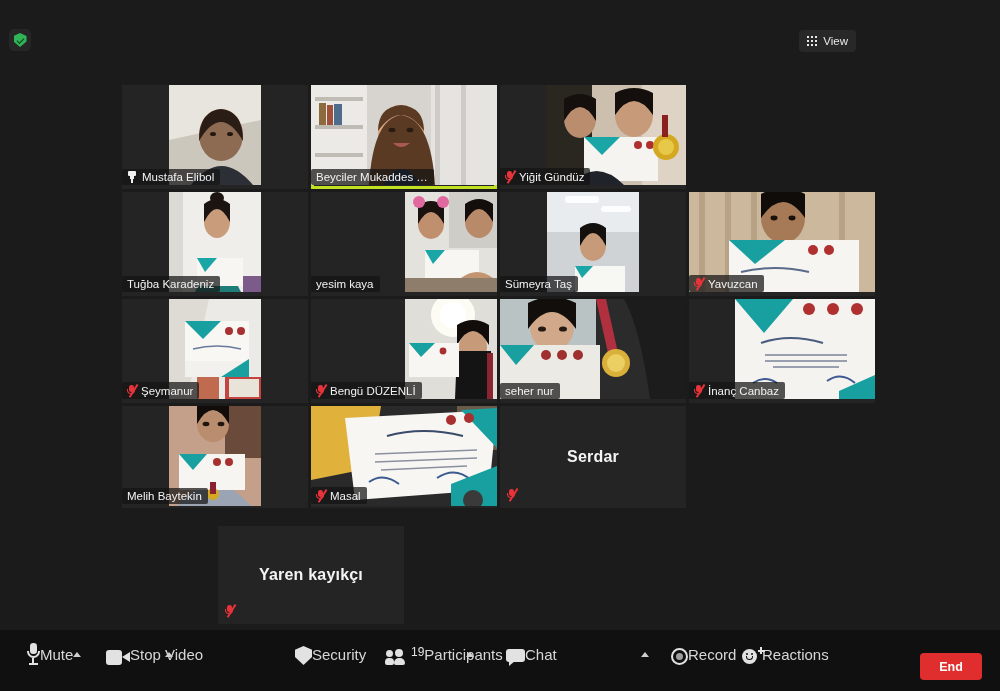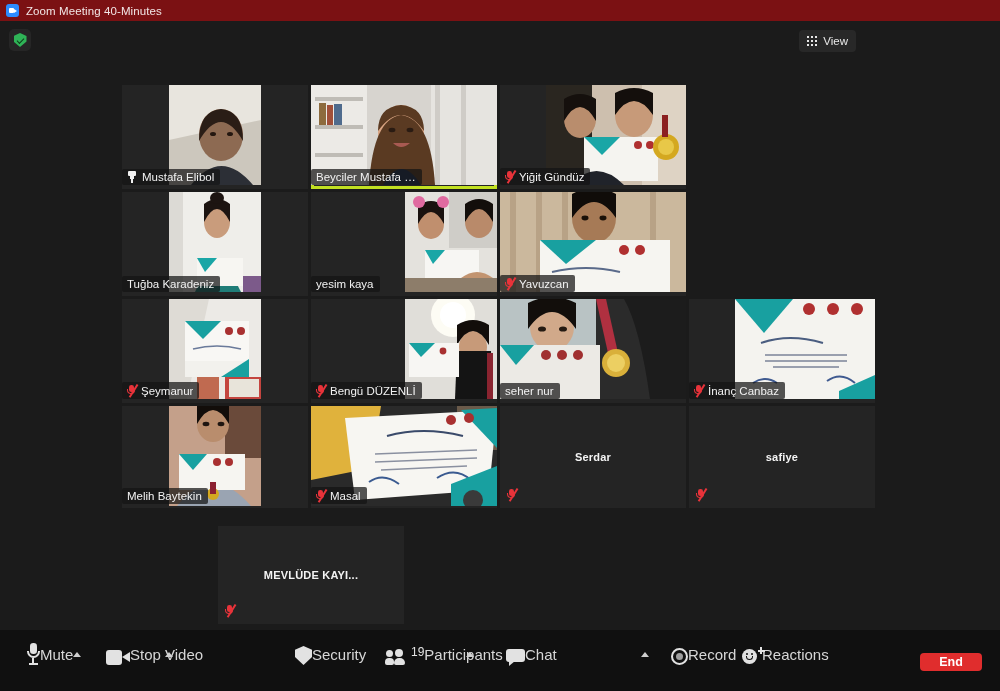--- a/index.html
+++ b/index.html
@@ -231,21 +231,21 @@
     background: #f0f0f0;
   }
 
   
   .tile.videooff { background: #242424; }
   .centername {
     position: absolute;
     inset: 0;
     display: flex; align-items: center; justify-content: center;
     color: #f4f4f4;
-    font-size: 11px;
+    font-size: 16px;
     font-weight: bold;
     letter-spacing: .2px;
     padding: 0 8px;
     text-align: center;
   }
 
   
   .bottomrow {
     position: absolute;
     left: 218px; top: 505px;
@@ -339,21 +339,21 @@
   .ic-react .face { position:absolute; left:0; top:2px; width:15px; height:15px; border-radius:50%; background:#e2e2e2; }
   .ic-react .e1 { position:absolute; left:4px; top:6px; width:2px; height:2px; border-radius:50%; background:#101010; }
   .ic-react .e2 { position:absolute; left:9px; top:6px; width:2px; height:2px; border-radius:50%; background:#101010; }
   .ic-react .mo { position:absolute; left:4px; top:9px; width:7px; height:3.5px; border:1.3px solid #101010; border-top:none; border-radius:0 0 5px 5px; }
   .ic-react .pv { position:absolute; right:0; top:0px; width:2px; height:7px; background:#e2e2e2; }
   .ic-react .ph { position:absolute; right:-2.5px; top:2.5px; width:7px; height:2px; background:#e2e2e2; }
 
   .end-btn {
     position: absolute;
     right: 18px; top: 653px;
-    width: 62px; height: 18px;
+    width: 62px; height: 27px;
     background: #e02d2d;
     border-radius: 4px;
     color: #fff;
     font-size: 12.5px;
     font-weight: bold;
     display: flex; align-items: center; justify-content: center;
     cursor: pointer;
     z-index: 35;
     border: none;
   }
@@ -367,24 +367,20 @@
     pointer-events: none;
   }
   .watermark .l1 { color:#8d8d8d; font-size:18px; line-height:19px; white-space:nowrap; }
   .watermark .l2 { color:#7a7a7a; font-size:12px; line-height:14px; white-space:nowrap; }
 </style>
 </head>
 <body>
 
 <div id="app">
 
-  <div class="titlebar">
-    <span class="tb-icon"></span>
-    <span class="tb-title">Zoom Meeting 40-Minutes</span>
-  </div>
 
   <div class="stage">
 
     <div class="encrypt-badge">
       <span class="shield-green"></span>
     </div>
 
     <div class="view-btn">
       <span class="grid-ico">
         <i></i>
@@ -445,21 +441,21 @@
               <ellipse cx="90" cy="48" rx="23" ry="28" fill="#d9a583"></ellipse>
               <path d="M58 100 Q62 34 90 30 Q120 34 124 100 Z" fill="#5a3a22"></path>
               <path d="M67 46 Q90 14 113 46 Q113 22 90 20 Q67 22 67 46Z" fill="#5a3a22"></path>
               <path d="M72 100 Q90 68 110 100 Z" fill="#1f2f52"></path>
               <ellipse cx="81" cy="45" rx="3.4" ry="2.2" fill="#2a1b12"></ellipse>
               <ellipse cx="99" cy="45" rx="3.4" ry="2.2" fill="#2a1b12"></ellipse>
               <path d="M82 58 Q90 66 99 58 Z" fill="#a85a52"></path>
             </svg>
           </div>
           <div class="namebar">
-            <span class="nm">Beyciler Mustafa …</span>
+            <span class="nm">Beyciler Mukaddes …</span>
           </div>
         </div>
 
         <div class="tile" style="height: 104px;">
           <div class="vidbox w140 right">
             <svg class="scene" viewBox="0 0 140 100" preserveAspectRatio="none">
               <rect width="140" height="100" fill="#cdbfae"></rect>
               <rect x="0" y="0" width="46" height="100" fill="#2a2620"></rect>
               <rect x="96" y="0" width="44" height="100" fill="#ded3c4"></rect>
               <ellipse cx="34" cy="34" rx="16" ry="19" fill="#b98d6d"></ellipse>
@@ -523,20 +519,38 @@
               <path d="M20 58 L40 58 L28 72 Z" fill="#1aa6a6"></path>
               <rect x="0" y="86" width="92" height="14" fill="#8d7d6a"></rect>
               <path d="M56 86 Q72 74 88 86 Z" fill="#c29470"></path>
             </svg>
           </div>
           <div class="namebar">
             <span class="nm">yesim kaya</span>
           </div>
         </div>
 
+        <div class="tile" style="height: 104px;">
+          <div class="vidbox">
+            <svg class="scene" viewBox="0 0 92 100" preserveAspectRatio="none">
+              <rect width="92" height="100" fill="#cfd3d6"></rect>
+              <rect x="0" y="0" width="92" height="40" fill="#e9ecee"></rect>
+              <rect x="18" y="4" width="34" height="7" rx="3" fill="#fbfdff"></rect>
+              <rect x="54" y="14" width="30" height="6" rx="3" fill="#fbfdff"></rect>
+              <ellipse cx="46" cy="54" rx="13" ry="15" fill="#c79a79"></ellipse>
+              <path d="M33 54 Q46 28 59 54 L59 36 Q46 26 33 36Z" fill="#14100d"></path>
+              <path d="M26 100 Q46 72 68 100 Z" fill="#1a8f8f"></path>
+              <rect x="28" y="74" width="50" height="26" fill="#f7f7f4"></rect>
+              <path d="M28 74 L46 74 L35 86 Z" fill="#1aa6a6"></path>
+            </svg>
+          </div>
+          <div class="namebar">
+            <span class="nm">Sümeyra Taş</span>
+          </div>
+        </div>
 
         <div class="tile" style="height: 104px;">
           <div class="vidbox wide">
             <svg class="scene" viewBox="0 0 186 100" preserveAspectRatio="none">
               <rect width="186" height="100" fill="#c8b296"></rect>
               <rect x="0" y="0" width="186" height="100" fill="#cbb89d"></rect>
               <rect x="10" y="0" width="6" height="100" fill="#b8a286"></rect>
               <rect x="36" y="0" width="6" height="100" fill="#b8a286"></rect>
               <rect x="62" y="0" width="6" height="100" fill="#b8a286"></rect>
               <rect x="150" y="0" width="6" height="100" fill="#b8a286"></rect>
@@ -726,34 +740,26 @@
 
         <div class="tile videooff" style="height: 102px;">
           <div class="centername">Serdar</div>
           <span class="mic-muted corner">
               <i class="body"></i>
               <i class="arc"></i>
               <i class="slash"></i>
             </span>
         </div>
 
-        <div class="tile videooff" style="height: 102px;">
-          <div class="centername">safiye</div>
-          <span class="mic-muted corner">
-              <i class="body"></i>
-              <i class="arc"></i>
-              <i class="slash"></i>
-            </span>
-        </div>
       </div>
     </div>
 
     <div class="bottomrow">
       <div class="tile videooff" style="height: 98px;">
-        <div class="centername">MEVLÜDE  KAYI...</div>
+        <div class="centername">Yaren kayıkçı</div>
         <span class="mic-muted corner">
             <i class="body"></i>
             <i class="arc"></i>
             <i class="slash"></i>
           </span>
       </div>
     </div>
 
     <div class="watermark">
       <div class="l1">Win</div>

